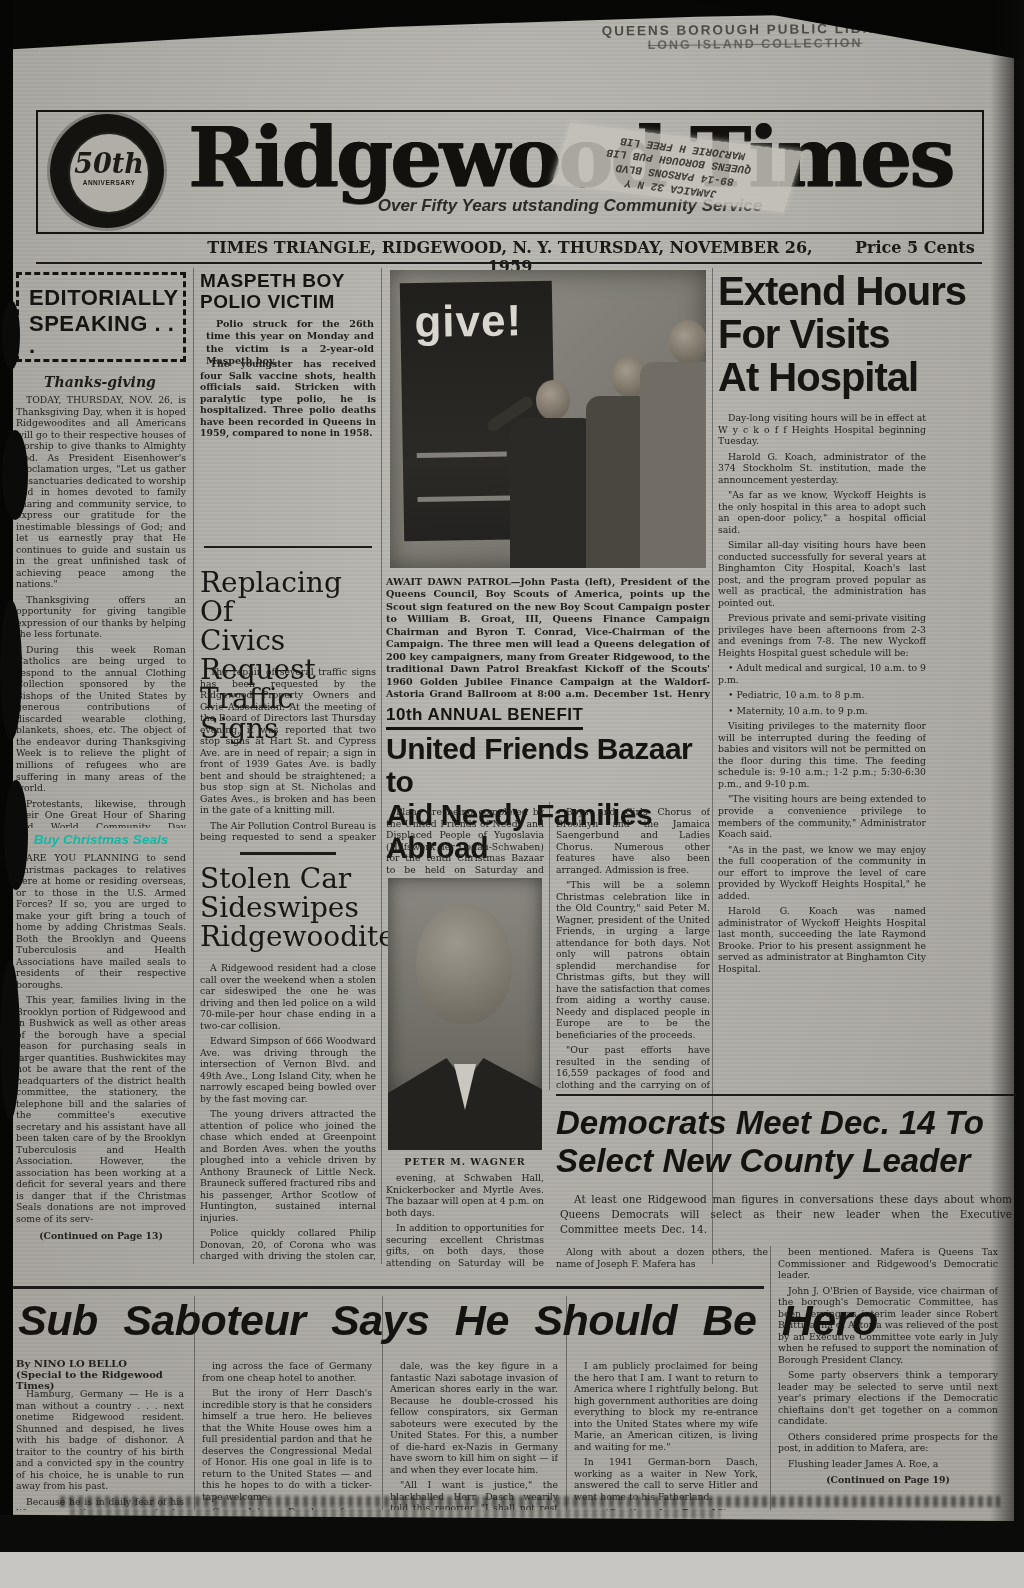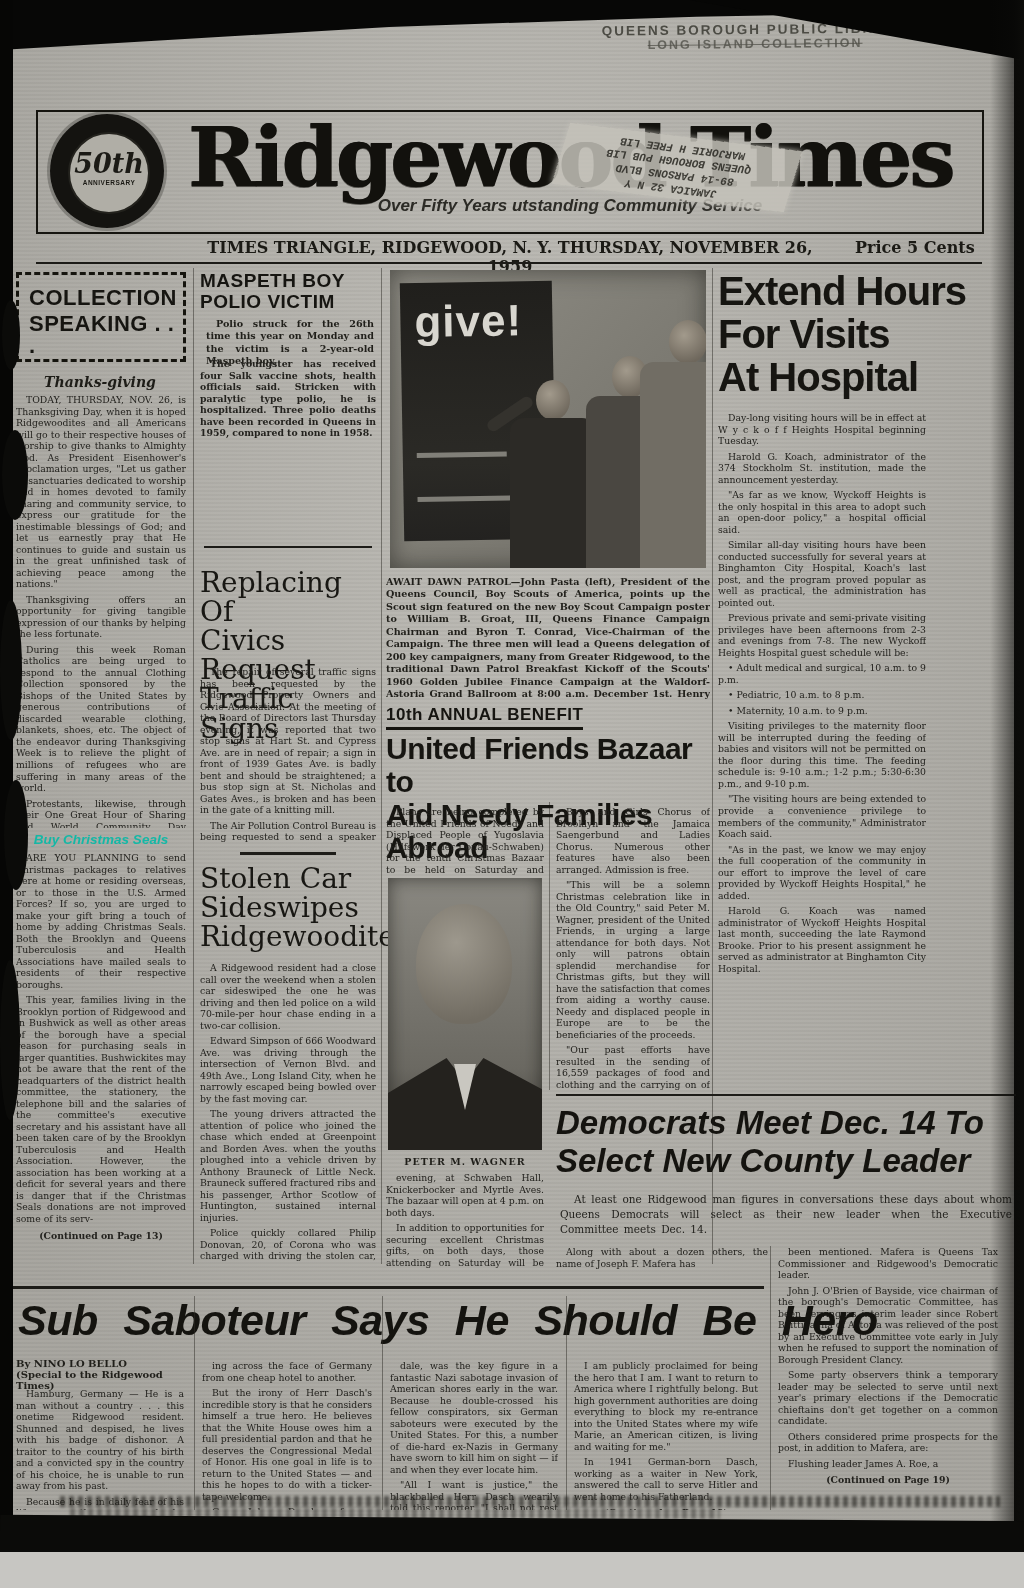--- a/index.html
+++ b/index.html
@@ -110,21 +110,21 @@
   <div class="abs" style="left:190px;top:238px;width:640px;text-align:center;font-weight:bold;font-size:16px;color:#1b1a15;">TIMES TRIANGLE, RIDGEWOOD, N. Y. THURSDAY, NOVEMBER 26, 1959</div>
   <div class="abs" style="left:855px;top:238px;width:130px;font-weight:bold;font-size:16px;color:#1b1a15;">Price 5 Cents</div>
   <div class="hrule" style="left:36px;top:262px;width:946px;height:2px;"></div>
 
   <div class="vrule" style="left:193px;top:268px;height:996px;"></div>
   <div class="vrule" style="left:381px;top:268px;height:996px;"></div>
   <div class="vrule" style="left:712px;top:268px;height:996px;"></div>
   <div class="vrule" style="left:549px;top:802px;height:288px;"></div>
 
   <div class="abs boxdash" style="left:16px;top:272px;width:164px;height:84px;">
-    <div class="headsans" style="font-size:22px;padding:12px 0 0 10px;letter-spacing:.5px;">COLLECTION</div>
+    <div class="headsans" style="font-size:22px;padding:12px 0 0 10px;letter-spacing:.5px;">EDITORIALLY</div>
     <div class="headsans" style="font-size:22px;padding:4px 0 0 10px;letter-spacing:.5px;">SPEAKING . . .</div>
   </div>
   <div class="abs" style="left:16px;top:374px;width:168px;text-align:center;font-weight:bold;font-style:italic;font-size:14px;color:#1e1d18;">Thanks-giving</div>
   <div class="abs bodycol" style="left:16px;top:394px;width:170px;height:434px;">
       <p>TODAY, THURSDAY, NOV. 26, is Thanksgiving Day, when it is hoped Ridgewoodites and all Americans will go to their respective houses of worship to give thanks to Almighty God. As President Eisenhower's proclamation urges, "Let us gather in sanctuaries dedicated to worship and in homes devoted to family sharing and community service, to express our gratitude for the inestimable blessings of God; and let us earnestly pray that He continues to guide and sustain us in the great unfinished task of achieving peace among the nations."</p>
       <p>Thanksgiving offers an opportunity for giving tangible expression of our thanks by helping the less fortunate.</p>
       <p>During this week Roman Catholics are being urged to respond to the annual Clothing Collection sponsored by the Bishops of the United States by generous contributions of discarded wearable clothing, blankets, shoes, etc. The object of the endeavor during Thanksgiving Week is to relieve the plight of millions of refugees who are suffering in many areas of the world.</p>
       <p>Protestants, likewise, through their One Great Hour of Sharing and World Community Day observances have been called upon to give generously of money, clothing, shoes and other serviceable wearing apparel to help the needy. Our Jewish residents, also, are being urged to support the United Jewish Appeal.</p>
     </div>
   <div class="abs sans" style="left:16px;top:832px;width:170px;text-align:center;font-weight:bold;font-style:italic;font-size:13.5px;color:#14b8a6;">Buy Christmas Seals</div>
@@ -252,21 +252,21 @@
       <p class="cont">(Continued on Page 19)</p>
     </div>
 
   <div class="hrule" style="left:12px;top:1286px;width:752px;height:2.5px;"></div>
   <div class="abs iheads" style="left:18px;top:1296px;width:746px;font-size:43px;letter-spacing:-.5px;word-spacing:14px;white-space:nowrap;">Sub Saboteur Says He Should Be Hero</div>
   <div class="abs" style="left:16px;top:1358px;width:168px;font-weight:bold;font-size:10px;color:#201f1a;">
     <div>By NINO LO BELLO</div>
     <div>(Special to the Ridgewood Times)</div>
   </div>
   <div class="abs bodycol" style="left:16px;top:1388px;width:168px;height:122px;">
-      <p>Hamburg, Germany — He is a man without a country . . . this onetime Ridgewood resident. Shunned and despised, he lives with his badge of dishonor. A traitor to the country of his birth and a convicted spy in the country of his choice, he is unable to run away from his past.</p>
+      <p>Hamburg, Germany — He is a man without a country . . . next onetime Ridgewood resident. Shunned and despised, he lives with his badge of dishonor. A traitor to the country of his birth and a convicted spy in the country of his choice, he is unable to run away from his past.</p>
       <p>Because he is in daily fear of his life among the very people he betrayed, Georg Johann Dasch has been drifting from place to place, wander-</p>
     </div>
   <div class="vrule" style="left:194px;top:1296px;height:214px;"></div>
   <div class="abs bodycol" style="left:202px;top:1360px;width:170px;height:150px;">
       <p>ing across the face of Germany from one cheap hotel to another.</p>
       <p>But the irony of Herr Dasch's incredible story is that he considers himself a true hero. He believes that the White House owes him a full presidential pardon and that he deserves the Congressional Medal of Honor. His one goal in life is to return to the United States — and this he hopes to do with a ticker-tape welcome.</p>
       <p>Georg Johann Dasch, a former resident of Ridgewood and Glen-</p>
     </div>
   <div class="vrule" style="left:382px;top:1296px;height:214px;"></div>
   <div class="abs bodycol" style="left:390px;top:1360px;width:168px;height:150px;">

